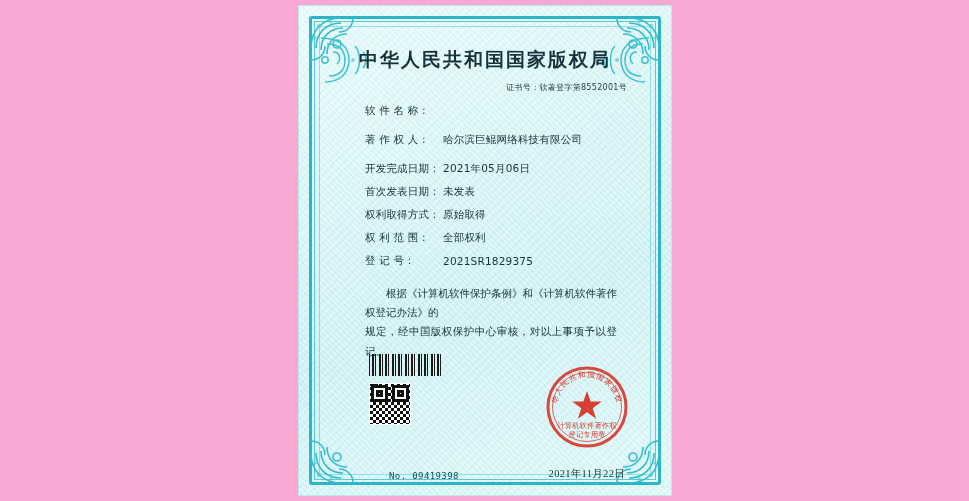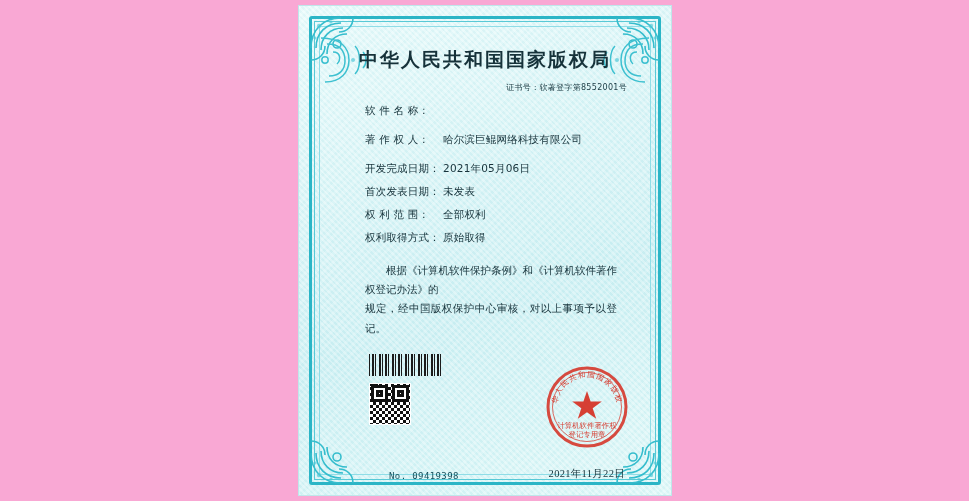--- a/index.html
+++ b/index.html
@@ -373,29 +373,33 @@
           <div class="field-label">开发完成日期：</div>
           <div class="field-value">2021年05月06日</div>
         </div>
 
         <div class="field-row">
           <div class="field-label">首次发表日期：</div>
           <div class="field-value">未发表</div>
         </div>
 
         <div class="field-row">
+          <div class="field-label">权利取得方式：</div>
+          <div class="field-value">原始取得</div>
+        </div>
+
+        <div class="field-row">
           <div class="field-label">权 利 范 围：</div>
           <div class="field-value">全部权利</div>
         </div>
 
         <div class="field-row">
-          <div class="field-label">权利取得方式：</div>
-          <div class="field-value">原始取得</div>
-        </div>
-
+          <div class="field-label">登 记 号：</div>
+          <div class="field-value">2021SR1829375</div>
+        </div>
 
       </div>
 
       <div class="statement">
         <span class="indent">根据《计算机软件保护条例》和《计算机软件著作权登记办法》的</span>
         <span>规定，经中国版权保护中心审核，对以上事项予以登记。</span>
       </div>
 
     </div>
 

